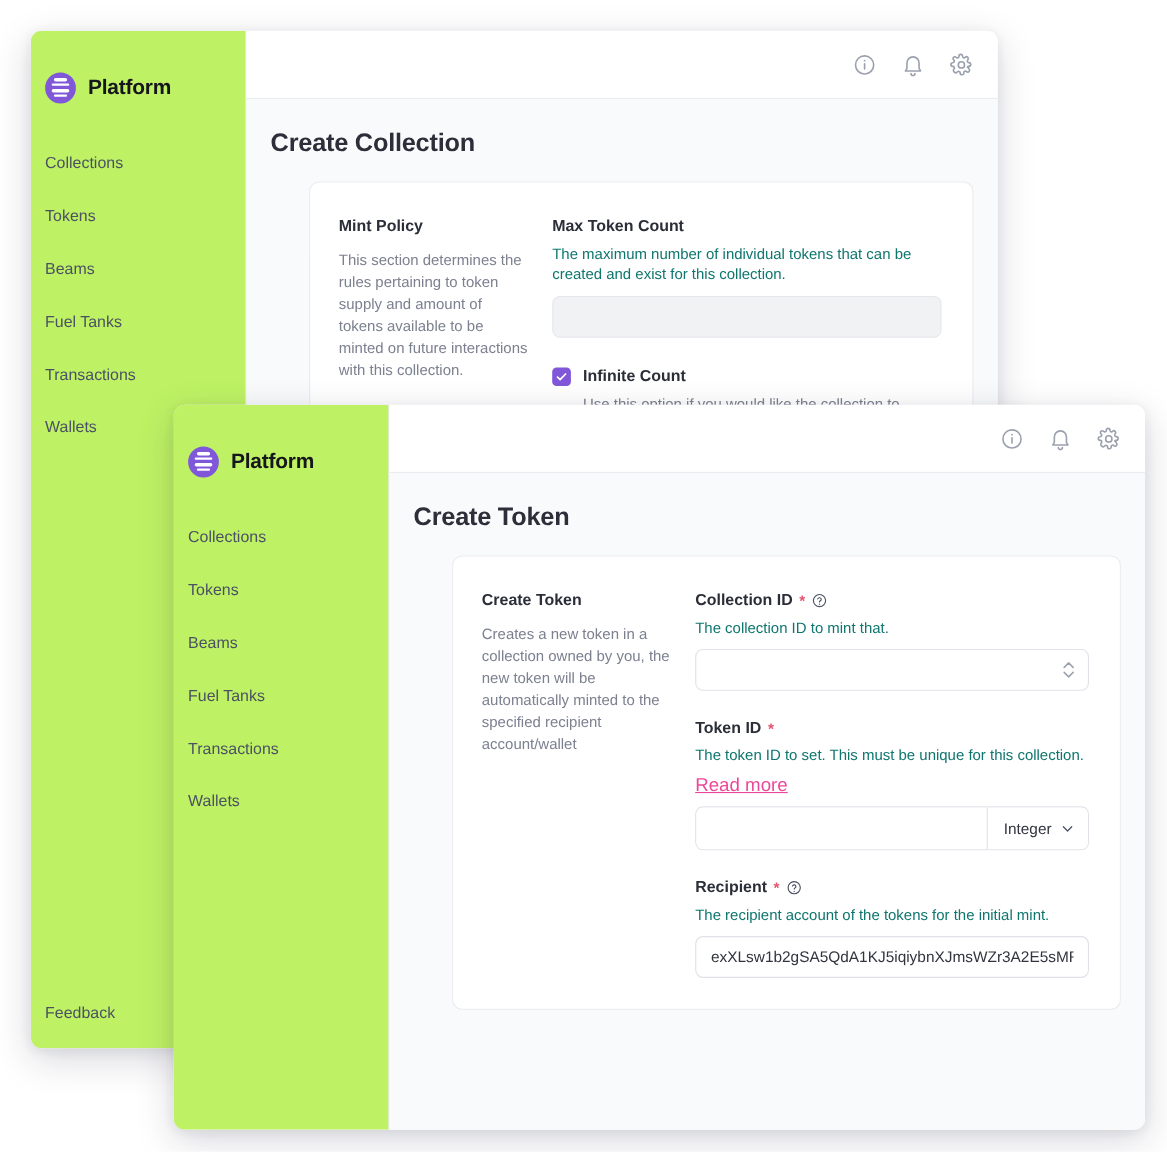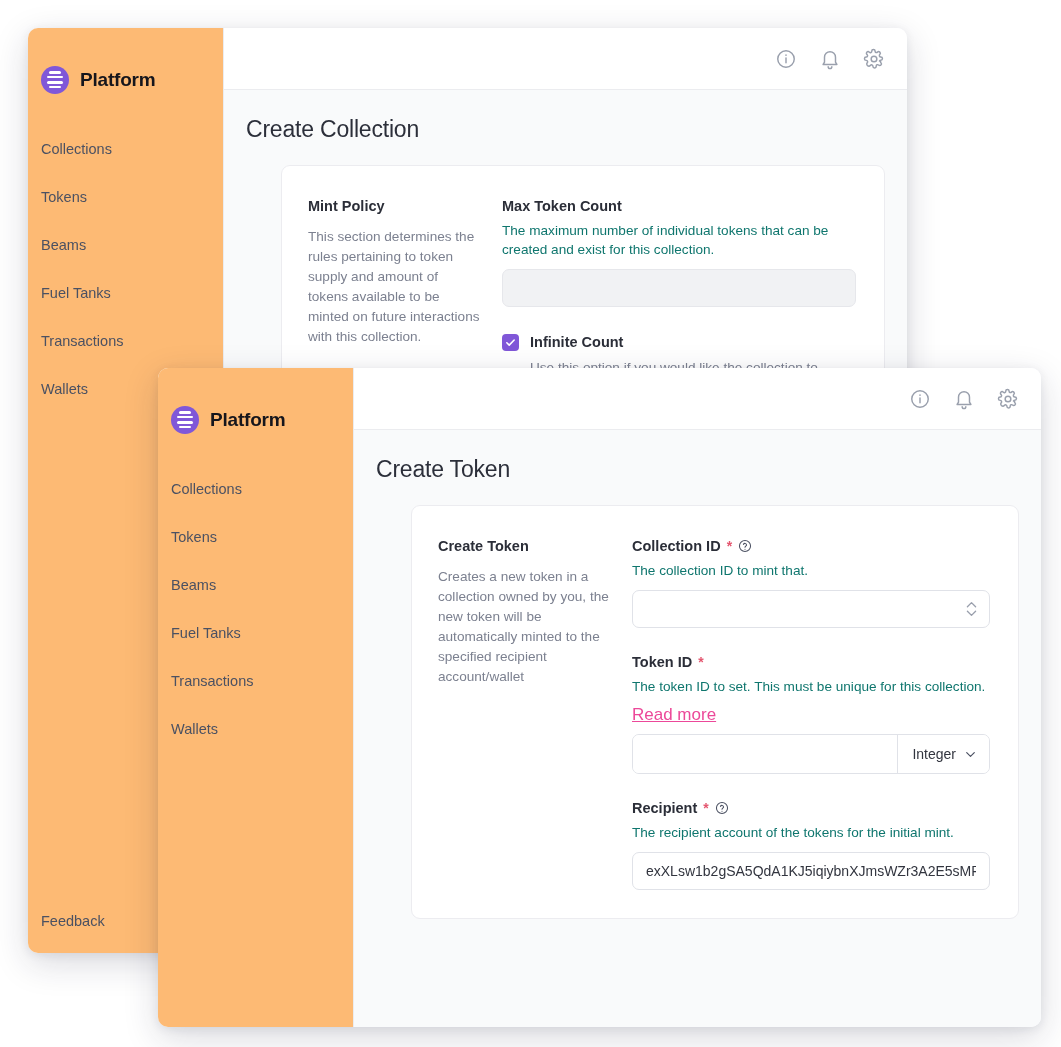--- a/index.html
+++ b/index.html
@@ -43,21 +43,21 @@
     top: 368px;
     width: 883px;
     height: 659px;
     z-index: 2;
   }
 
   
   .sidebar {
     width: 196px;
     flex: 0 0 196px;
-    background: #fdba74;
+    background: #bef264;
     border-right: 1px solid #ebecef;
     display: flex;
     flex-direction: column;
     padding: 0;
   }
 
   .brand {
     display: flex;
     align-items: center;
     gap: 11px;
@@ -168,21 +168,21 @@
 
   .content {
     flex: 1 1 auto;
     padding: 0 22px;
     overflow: hidden;
   }
 
   .page-title {
     font-size: 23px;
     color: #2c2f3a;
-    font-weight: 400;
+    font-weight: 700;
     padding: 26px 0 22px 0;
     letter-spacing: -0.2px;
   }
 
   
   .card {
     background: #ffffff;
     border: 1px solid #ececf0;
     border-radius: 9px;
     padding: 32px 28px 28px 26px;

